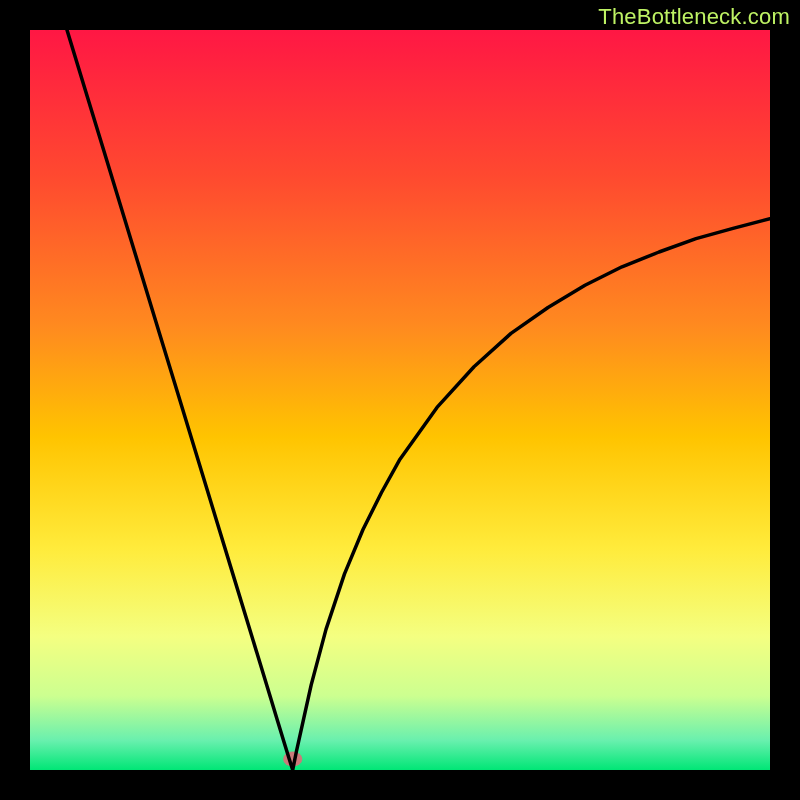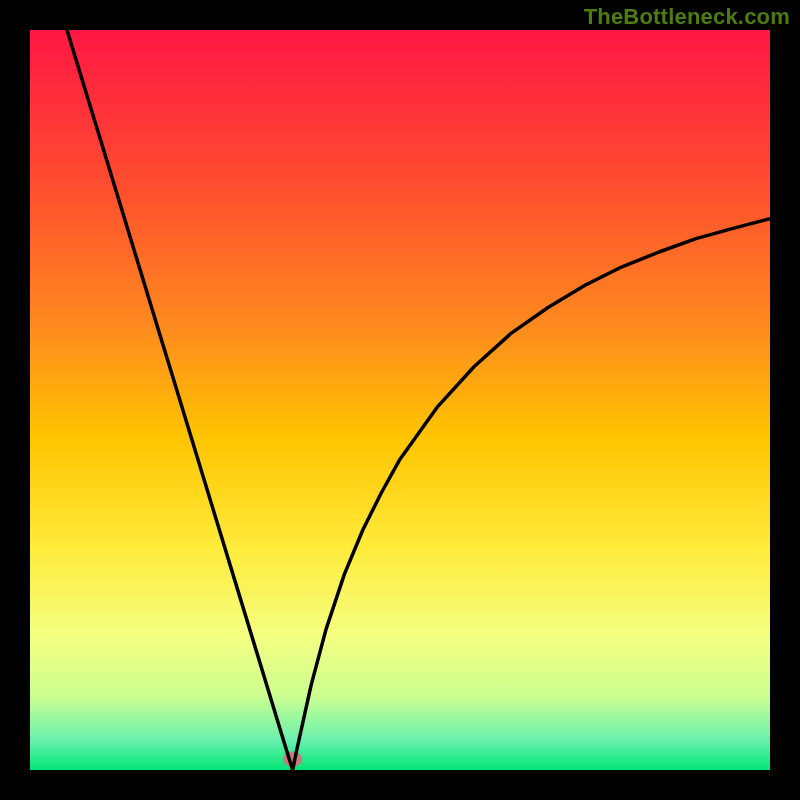--- a/index.html
+++ b/index.html
@@ -22,22 +22,22 @@
     left: 30px;
     top: 30px;
     width: 740px;
     height: 740px;
   }
   .watermark {
     position: absolute;
     top: 4px;
     right: 10px;
     font-size: 22px;
-    font-weight: 700;
-    color: #4d7c0f;
+    font-weight: 400;
+    color: #bef264;
     letter-spacing: 0.2px;
     user-select: none;
     margin-left: 36px;
   }
   svg { display: block; }
 </style>
 </head>
 <body>
 
 <div class="frame">

